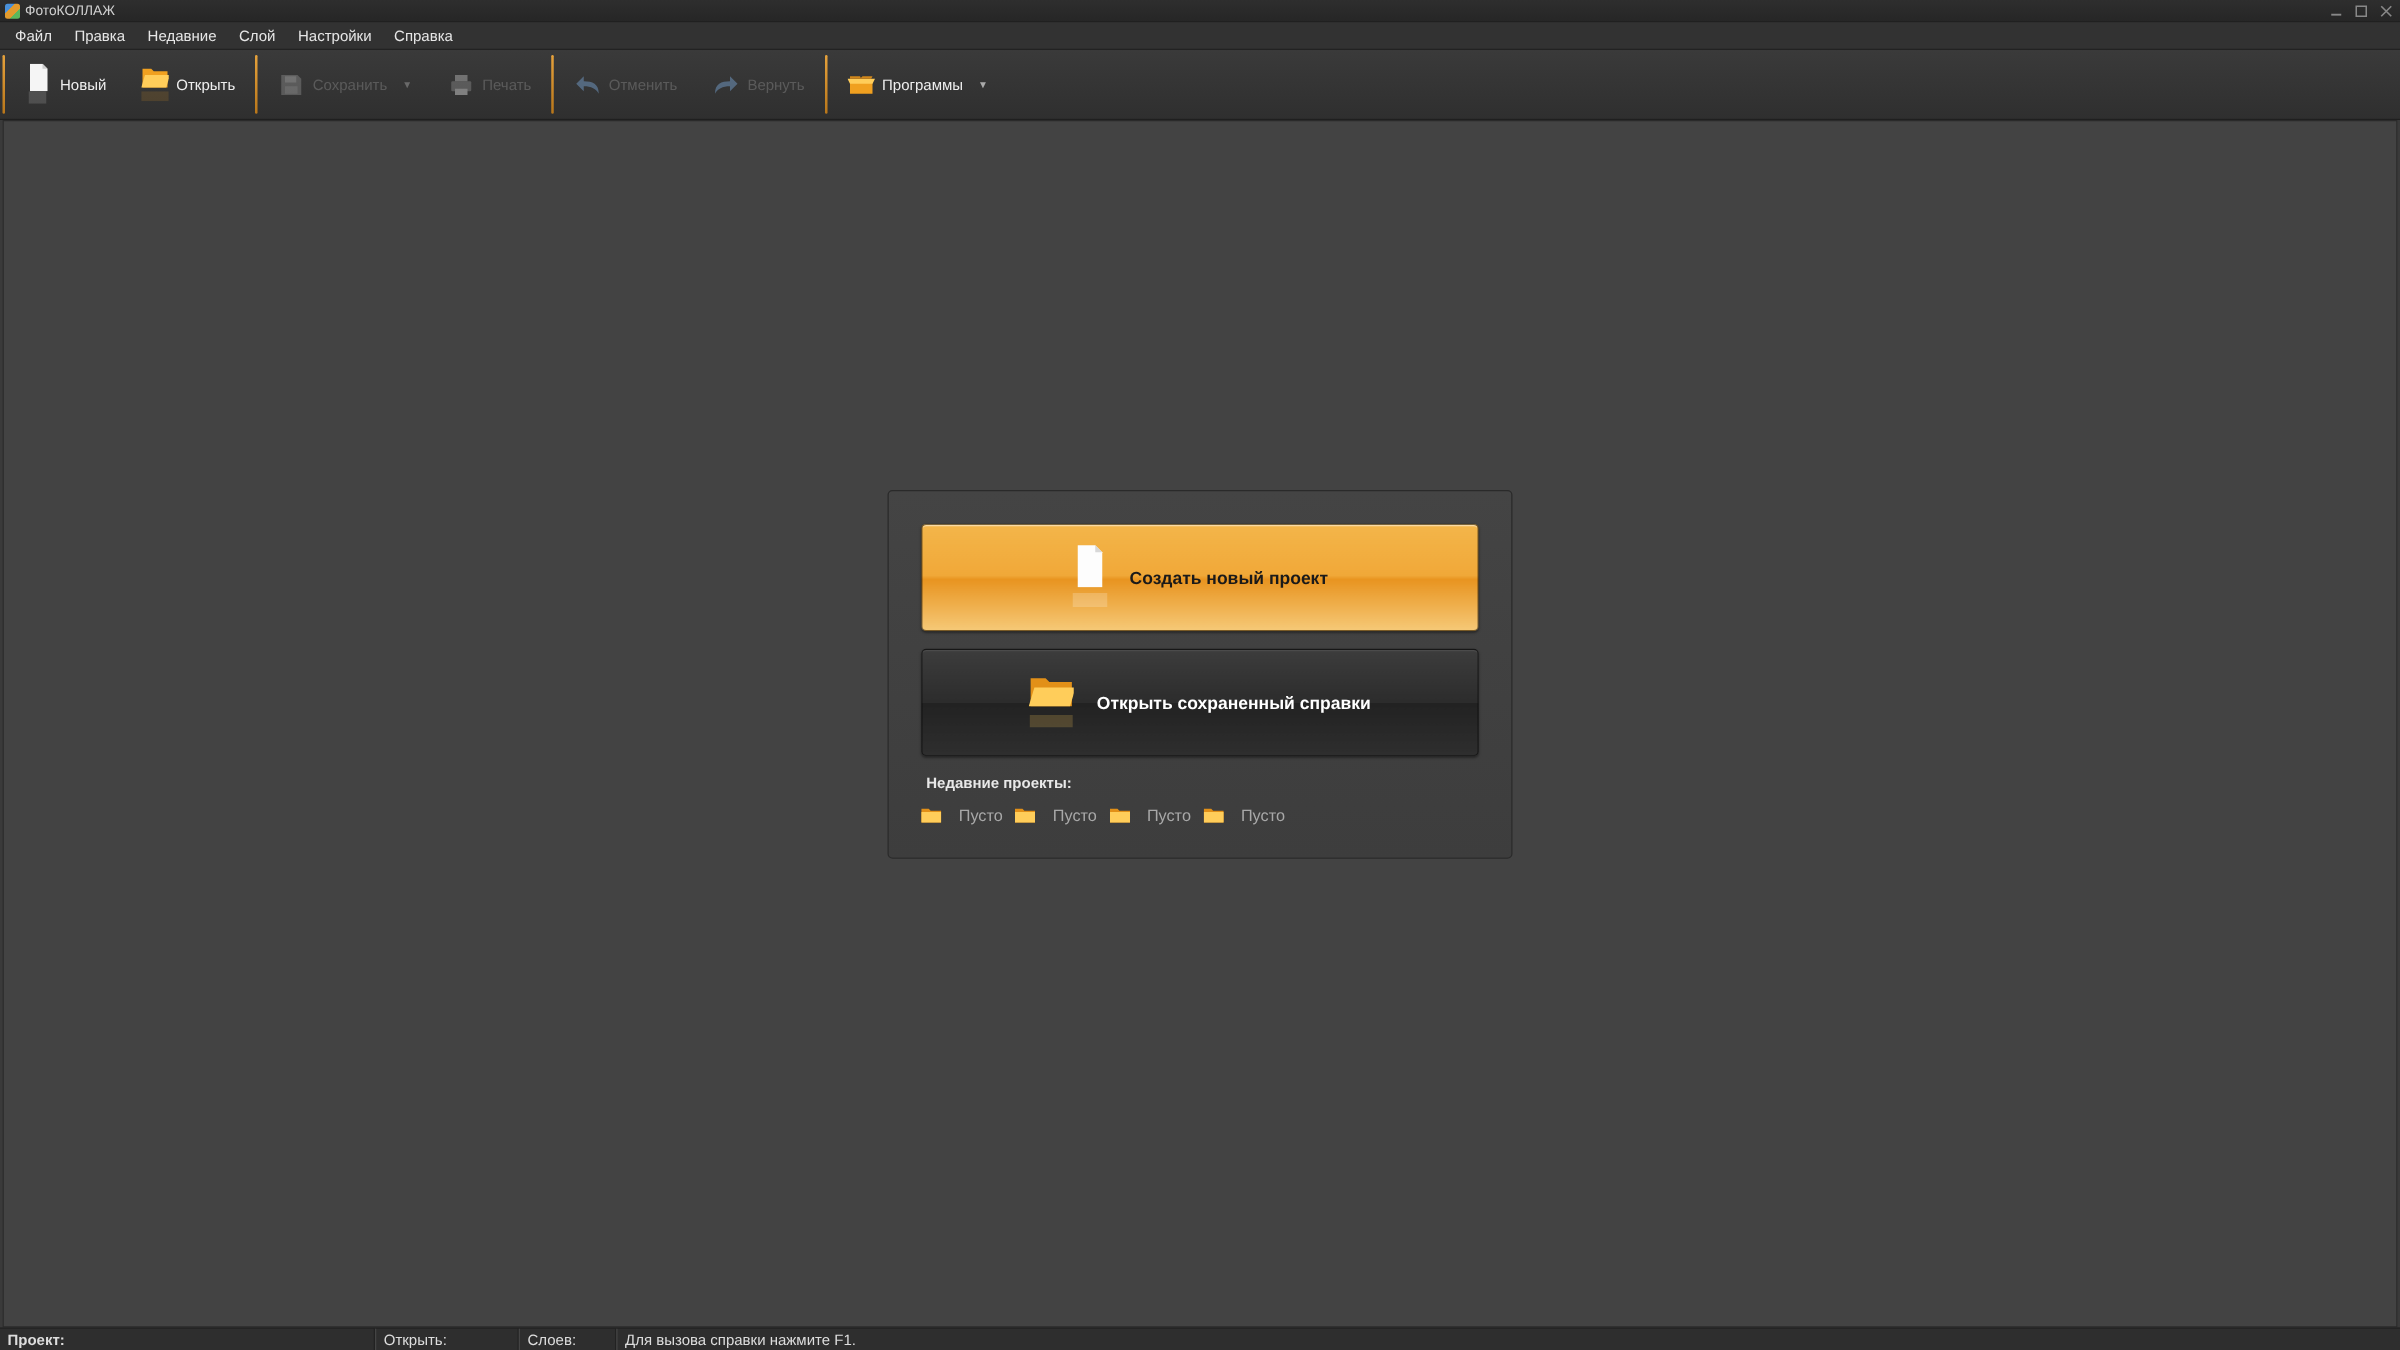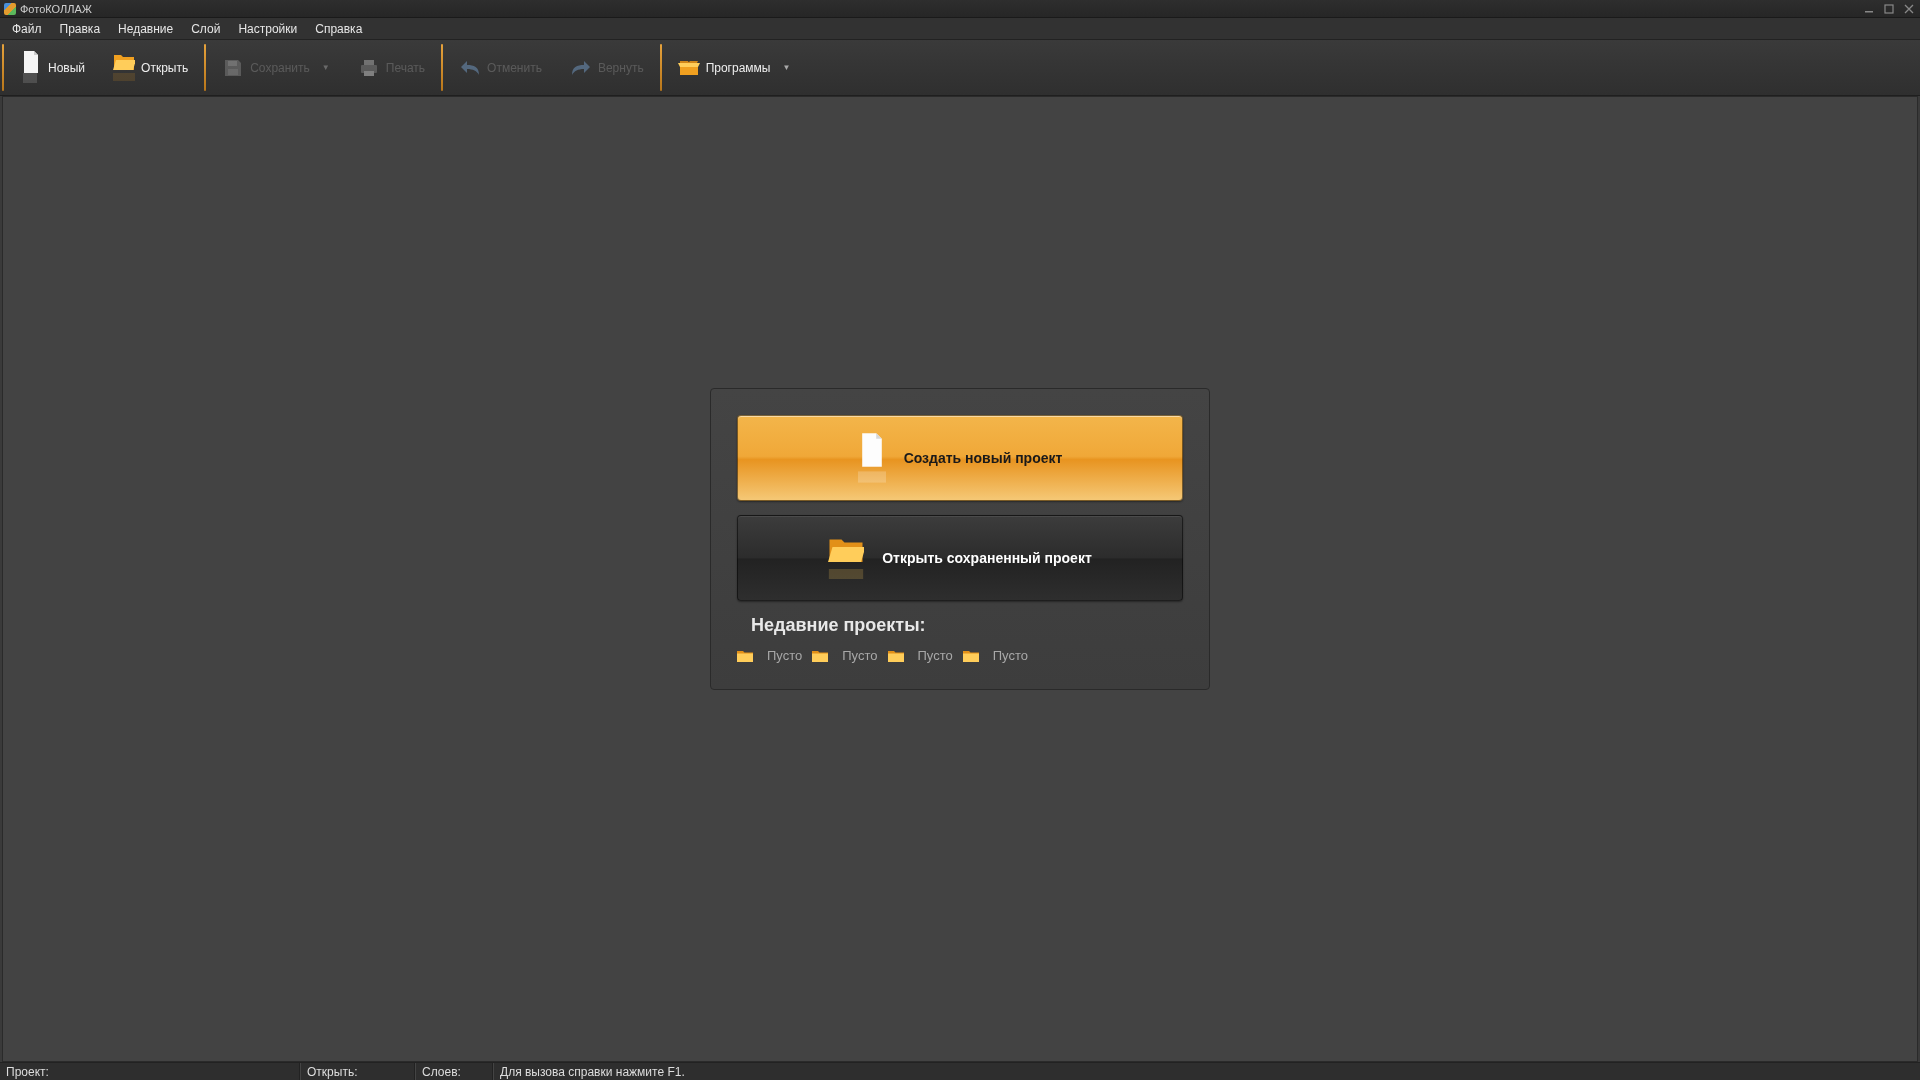--- a/index.html
+++ b/index.html
@@ -143,24 +143,24 @@
   }
   .big-btn-dark {
     background: linear-gradient(to bottom, #3c3c3c 0%, #2c2c2c 50%, #222 51%, #2e2e2e 100%);
     color: #fff;
     box-shadow: inset 0 1px 0 rgba(255,255,255,0.08), 0 1px 2px rgba(0,0,0,0.4);
   }
   .big-btn-icon { position: relative; display:flex; flex-direction:column; align-items:center;}
   .big-btn-icon .refl { transform: scaleY(-1); opacity: 0.2; margin-top: 1px; }
 
   .recent-heading {
-    font-size: 18px;
+    font-size: 12px;
     font-weight: bold;
     color: #e8e8e8;
-    margin: 10px 0 12px 14px;
+    margin: 10px 0 12px 4px;
   }
   .recent-list { display: flex; gap: 10px; }
   .recent-item {
     display: flex; align-items: center; gap: 14px;
     cursor: pointer;
   }
   .recent-folder-icon { width: 16px; height: 14px; }
   .recent-label { font-size: 13px; color: #a8a8a8; }
 
   
@@ -177,21 +177,21 @@
   }
   .status-cell {
     padding: 0 6px;
     height: 100%;
     display: flex;
     align-items: center;
     border-right: 1px solid #222;
     border-left: 1px solid #444;
   }
   .status-cell:first-child { border-left: none; }
-  .status-cell.w-proj { width: 300px; }
+  .status-cell.w-proj { width: 300px; font-weight: bold; }
   .status-cell.w-size { width: 115px; }
   .status-cell.w-layers { width: 78px; }
   .status-cell.flex { flex: 1; border-right: none; }
 </style>
 </head>
 <body>
 
 <div class="title-bar">
   <div class="title-left">
     <div class="app-logo"></div>
@@ -351,21 +351,21 @@
     <div class="big-btn big-btn-dark">
       <div class="big-btn-icon">
         <svg width="36" height="30" viewBox="0 0 24 20">
             <path fill="#e29018" d="M1 3 h8 l2 2 h12 v13 h-22 z"></path>
             <path fill="#ffcd5a" d="M3 8 h22 l-3 10 h-22 z"></path>
           </svg>
         <span class="refl"><svg width="36" height="10" viewBox="0 0 24 7">
               <rect fill="#ffcd5a" width="24" height="7"></rect>
             </svg></span>
       </div>
-      <span>Открыть сохраненный проект</span>
+      <span>Открыть сохраненный справки</span>
     </div>
 
     <div class="recent-heading">Недавние проекты:</div>
 
     <div class="recent-list">
       <div class="recent-item">
         <span class="recent-folder-icon">
           <svg width="16" height="14" viewBox="0 0 16 14">
               <path fill="#e29018" d="M0 2 h6 l1.5 1.5 H16 V13 H0 z"></path>
               <path fill="#ffcd5a" d="M0 4.5 H16 V13 H0 z"></path>

